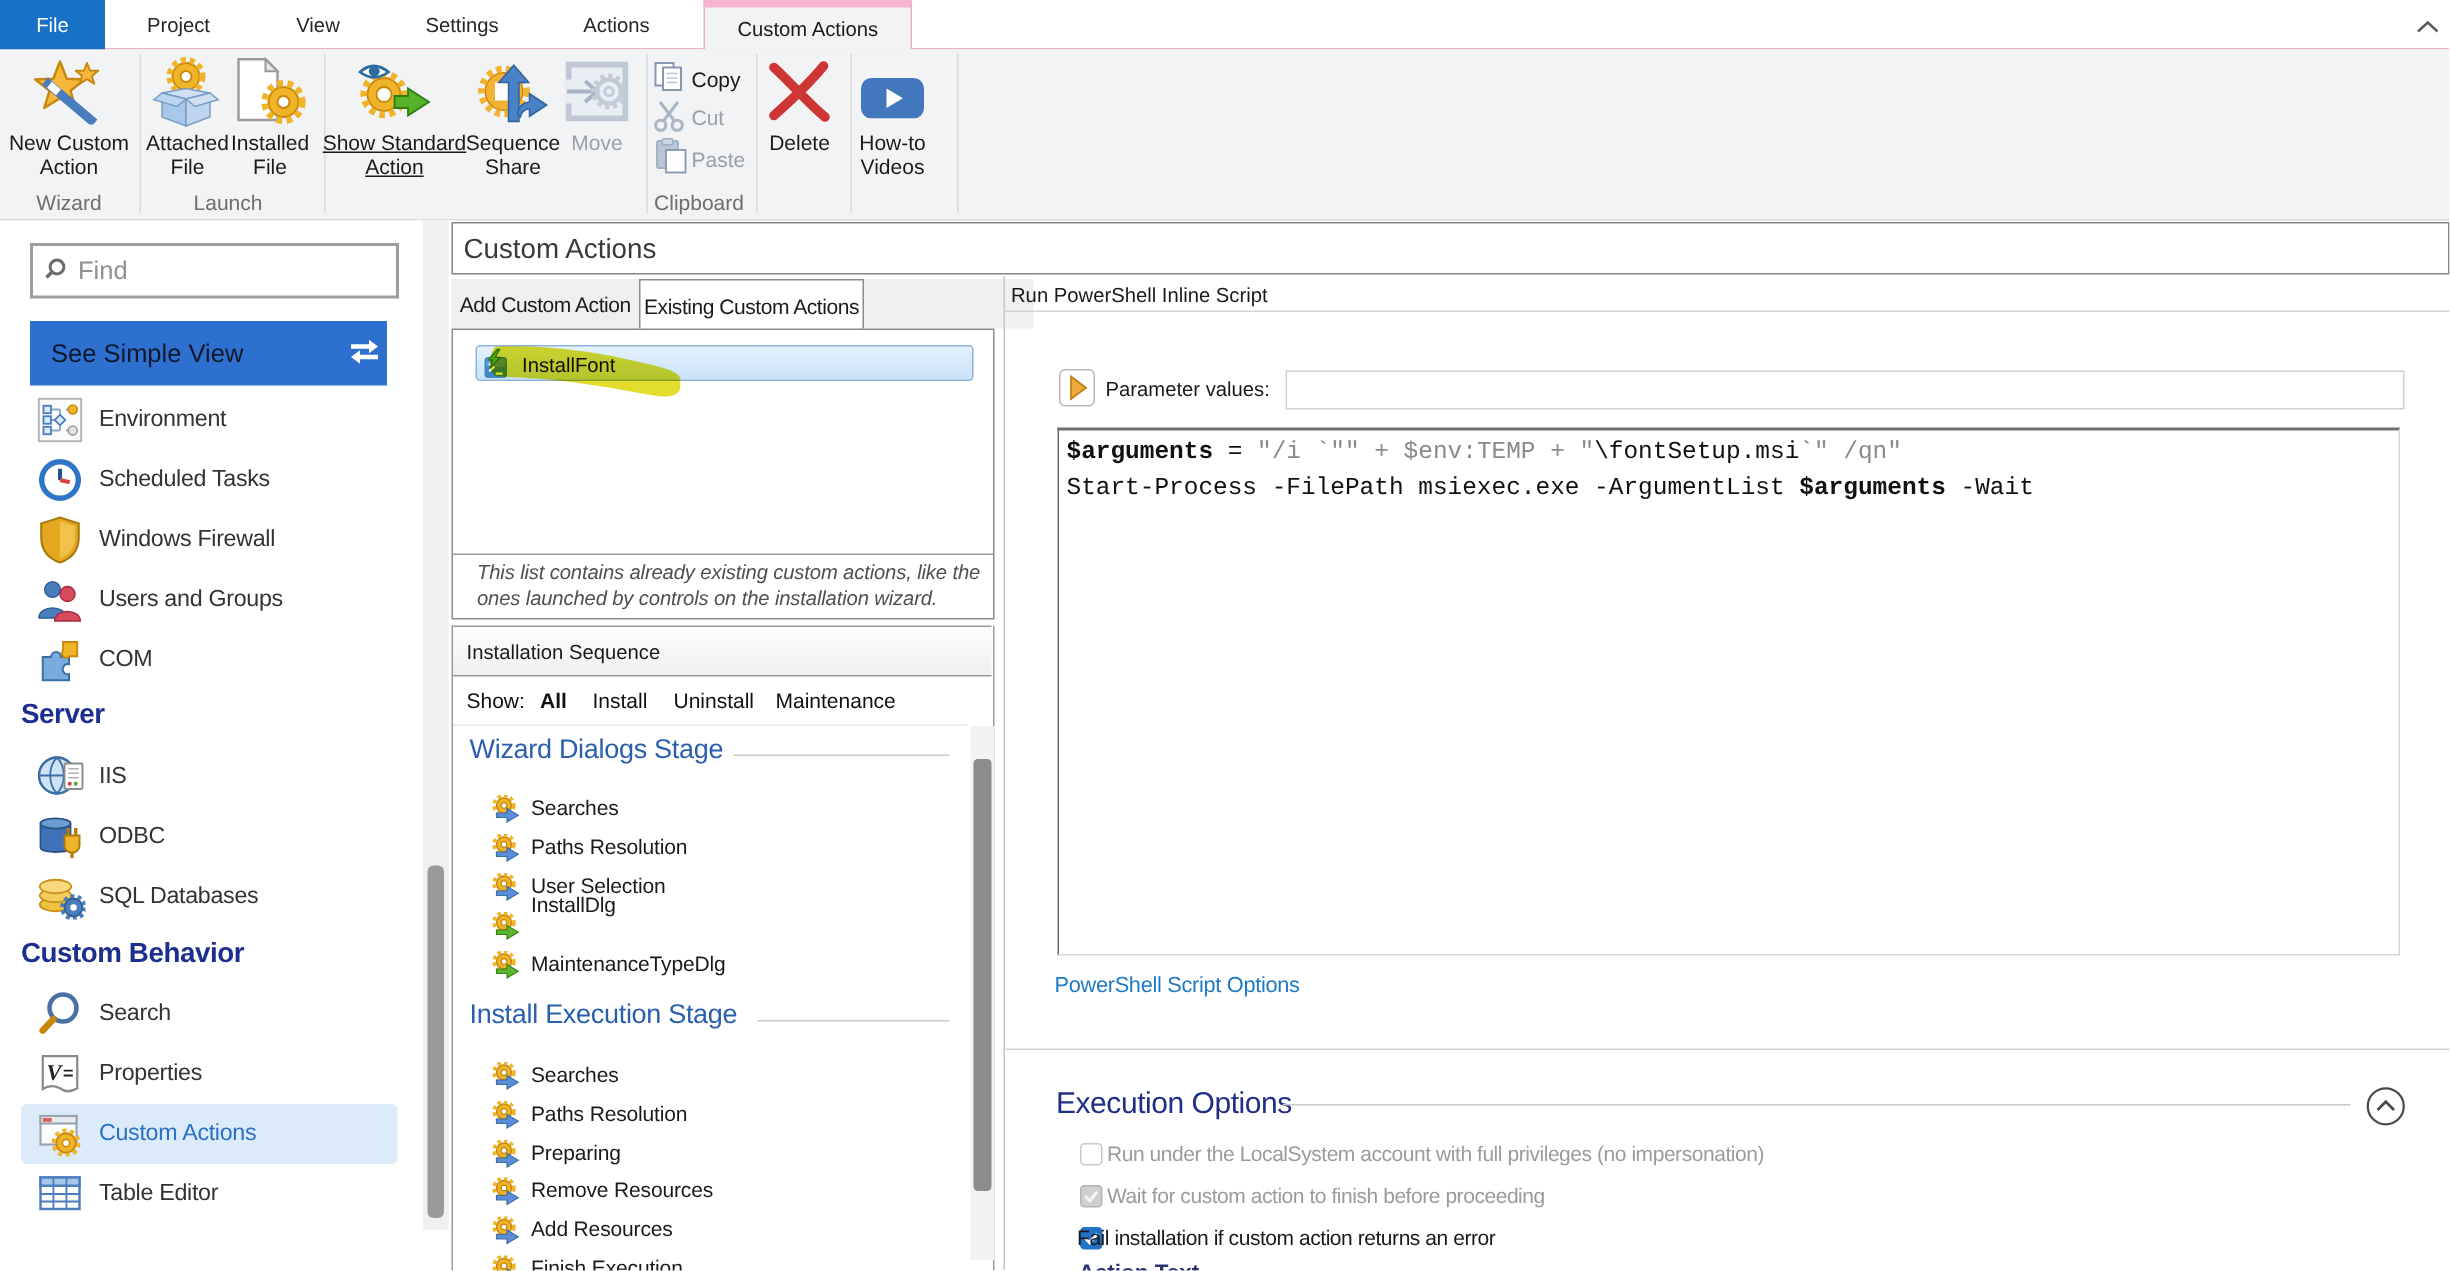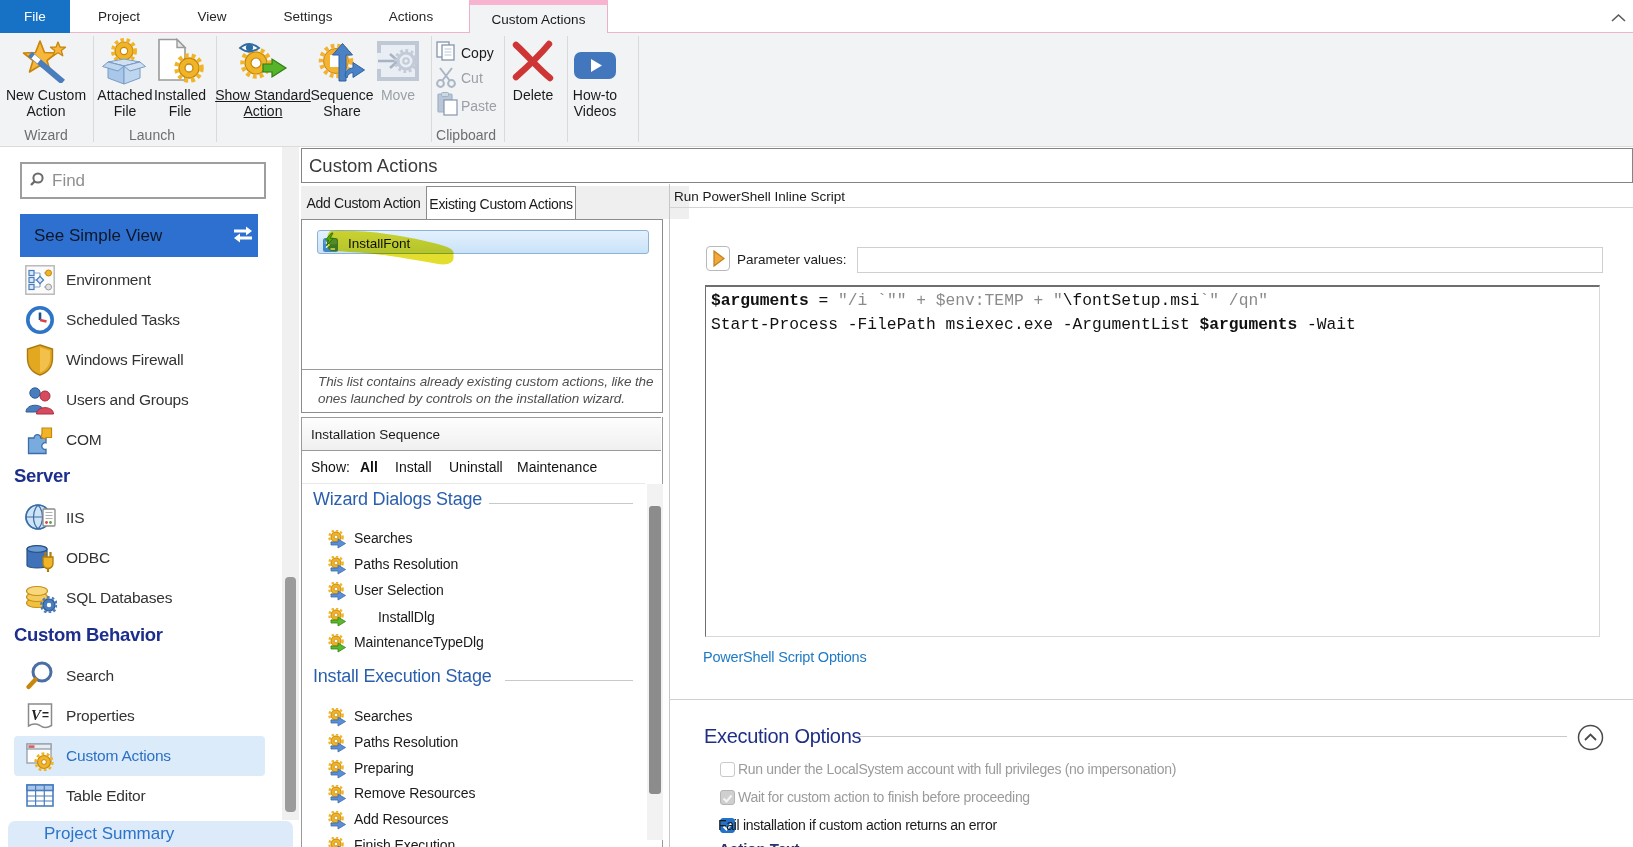--- a/index.html
+++ b/index.html
@@ -329,21 +329,20 @@
     </div>
   <div class="navrow" style="top:589px; left:14px; width:251px; background:#dcebf9; border-radius:4px;">
       <div class="ic" style="left:11px;"></div>
       <div class="tx" style="left:52px; color:#2b70c4;">Custom Actions</div>
     </div>
   <div class="navrow" style="top:629px;padding-left:24px;">
       <div class="tx">Table Editor</div>
     </div>
   <div id="sbscroll"></div>
   <div id="sbthumb"></div>
-  <div id="projsum">Project Summary</div>
 </div>
 
 <div class="abs" id="titlebox">Custom Actions</div>
 <div class="abs" id="tabstrip">
   <div class="ctr" id="addtab">Add Custom Action</div>
   <div class="ctr" id="extab">Existing Custom Actions</div>
 </div>
 <div class="abs" id="tabpanel">
   <div id="selitem">
       <div class="tx">InstallFont</div>
@@ -370,21 +369,21 @@
     <span style="position:absolute; left:93px; top:8px;">Install</span>
     <span style="position:absolute; left:147px; top:8px;">Uninstall</span>
     <span style="position:absolute; left:215px; top:8px;">Maintenance</span>
     <div style="position:absolute; left:0; top:32px; width:343px; height:1px; background:#e8e8e8;"></div>
   </div>
   <div class="stagehead" style="top:72px;">Wizard Dialogs Stage</div>
   <div class="stageline" style="left:187px; top:86px; width:144px;"></div>
   <div class="seqitem" style="top:113px;">Searches</div>
   <div class="seqitem" style="top:139px;">Paths Resolution</div>
   <div class="seqitem" style="top:165px;">User Selection</div>
-  <div class="seqitem" style="top:192px;margin-left:24px;">InstallDlg</div>
+  <div class="seqitem" style="top:178px;">InstallDlg</div>
   <div class="seqitem" style="top:217px;">MaintenanceTypeDlg</div>
   <div class="stagehead" style="top:249px;">Install Execution Stage</div>
   <div class="stageline" style="left:203px; top:263px; width:128px;"></div>
   <div class="seqitem" style="top:291px;">Searches</div>
   <div class="seqitem" style="top:317px;">Paths Resolution</div>
   <div class="seqitem" style="top:343px;">Preparing</div>
   <div class="seqitem" style="top:368px;">Remove Resources</div>
   <div class="seqitem" style="top:394px;">Add Resources</div>
   <div class="seqitem" style="top:420px;">Finish Execution</div>
   <div id="seqscroll"></div>

